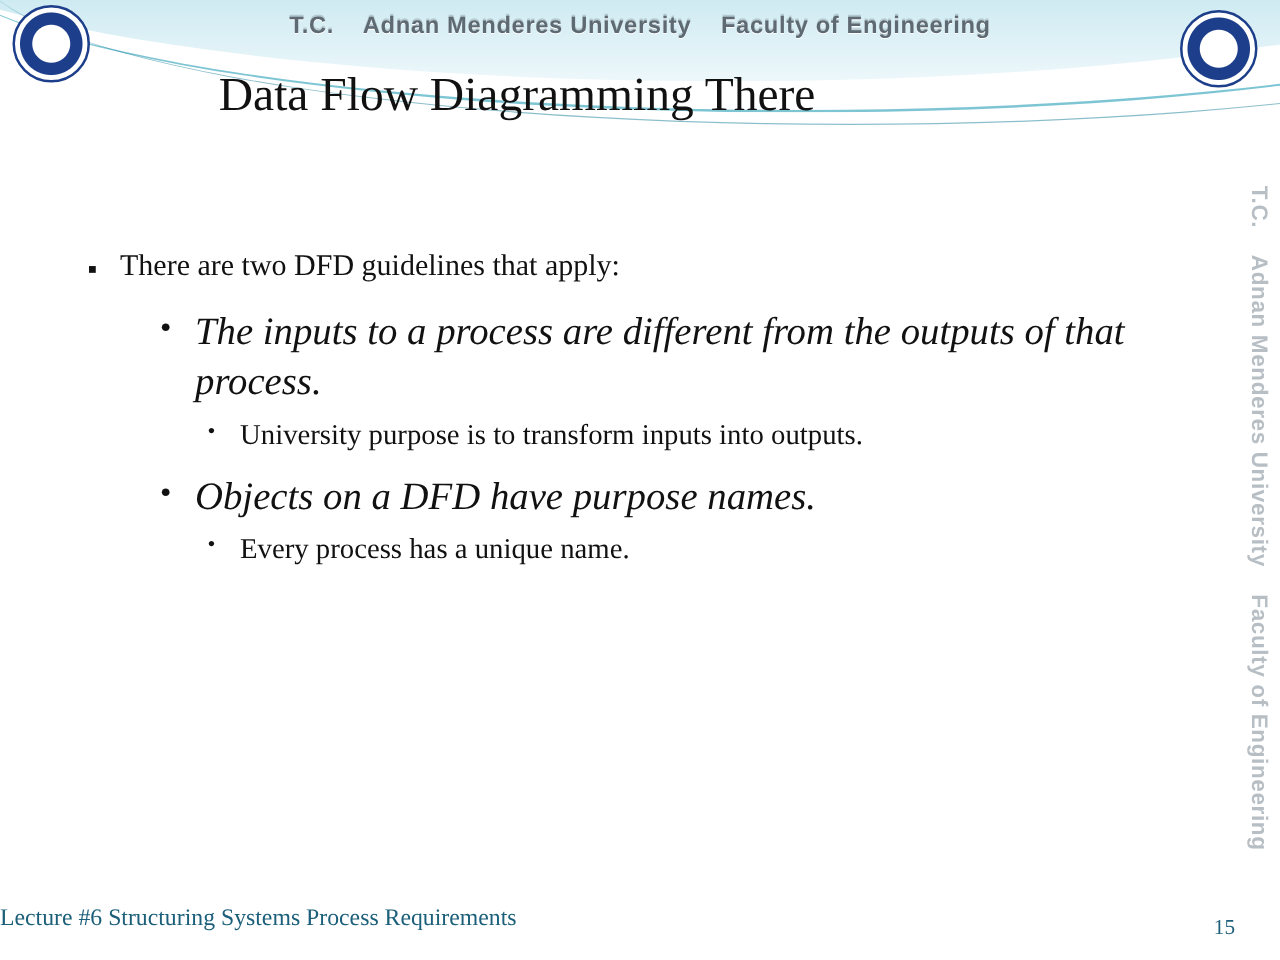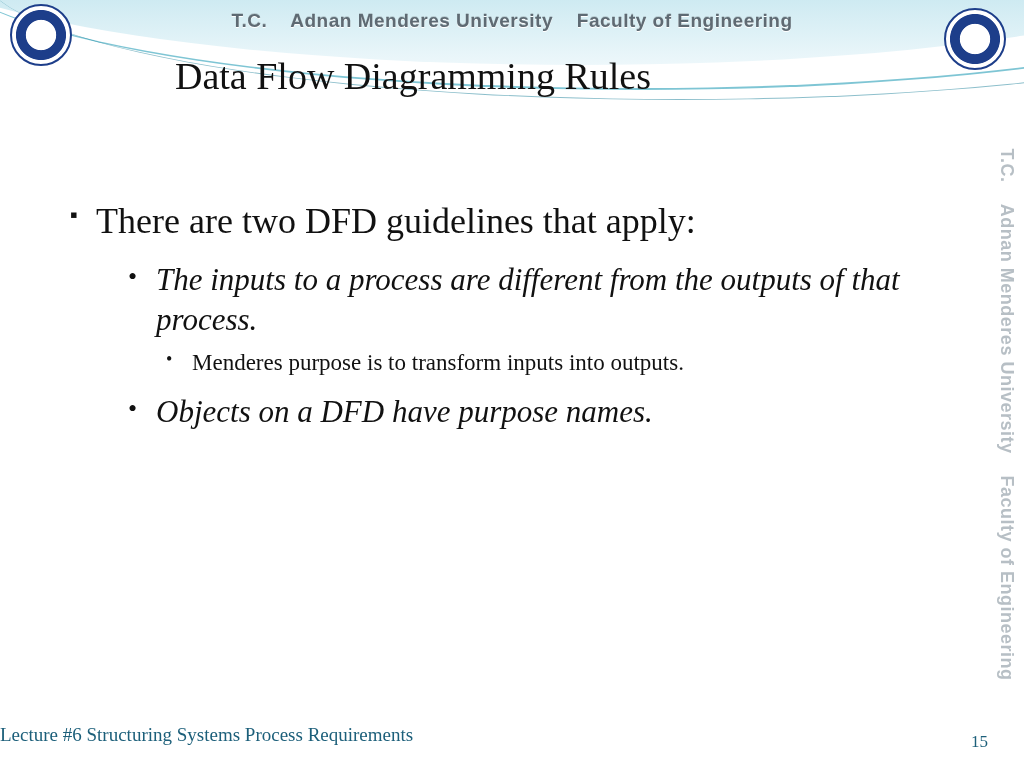--- a/index.html
+++ b/index.html
@@ -79,21 +79,21 @@
     font-weight: 400;
   }
   .content {
     position: absolute;
     top: 200px;
     left: 70px;
     right: 70px;
     color: #111;
   }
   .lvl1 {
-    font-size: 36px;
+    font-size: 24px;
     margin-bottom: 18px;
     position: relative;
     padding-left: 26px;
   }
   .lvl1::before {
     content: "▪";
     position: absolute;
     left: 0;
     top: 2px;
     font-size: 22px;
@@ -181,27 +181,28 @@
   <div class="swoosh3"></div>
   <div class="logo logo-left"></div>
   <div class="logo logo-right"></div>
   <div class="header-text">
     <span>T.C.</span><span class="sep"></span>
     <span>Adnan Menderes University</span><span class="sep"></span>
     <span>Faculty of Engineering</span>
   </div>
 </div>
 
-<div class="slide-title">Data Flow Diagramming Rules</div>
+<div class="slide-title">Data Flow Diagramming There</div>
 
 <div class="content">
   <div class="lvl1">There are two DFD guidelines that apply:</div>
   <div class="lvl2">The inputs to a process are different from the outputs of that process.</div>
-  <div class="lvl3">Menderes purpose is to transform inputs into outputs.</div>
+  <div class="lvl3">University purpose is to transform inputs into outputs.</div>
   <div class="lvl2">Objects on a DFD have purpose names.</div>
+  <div class="lvl3">Every process has a unique name.</div>
 </div>
 
 <div class="side-text">
   <div class="side-text-inner">
     <span>T.C.</span>&nbsp;&nbsp;&nbsp;
     <span>Adnan Menderes University</span>&nbsp;&nbsp;&nbsp;
     <span>Faculty of Engineering</span>
   </div>
 </div>
 

